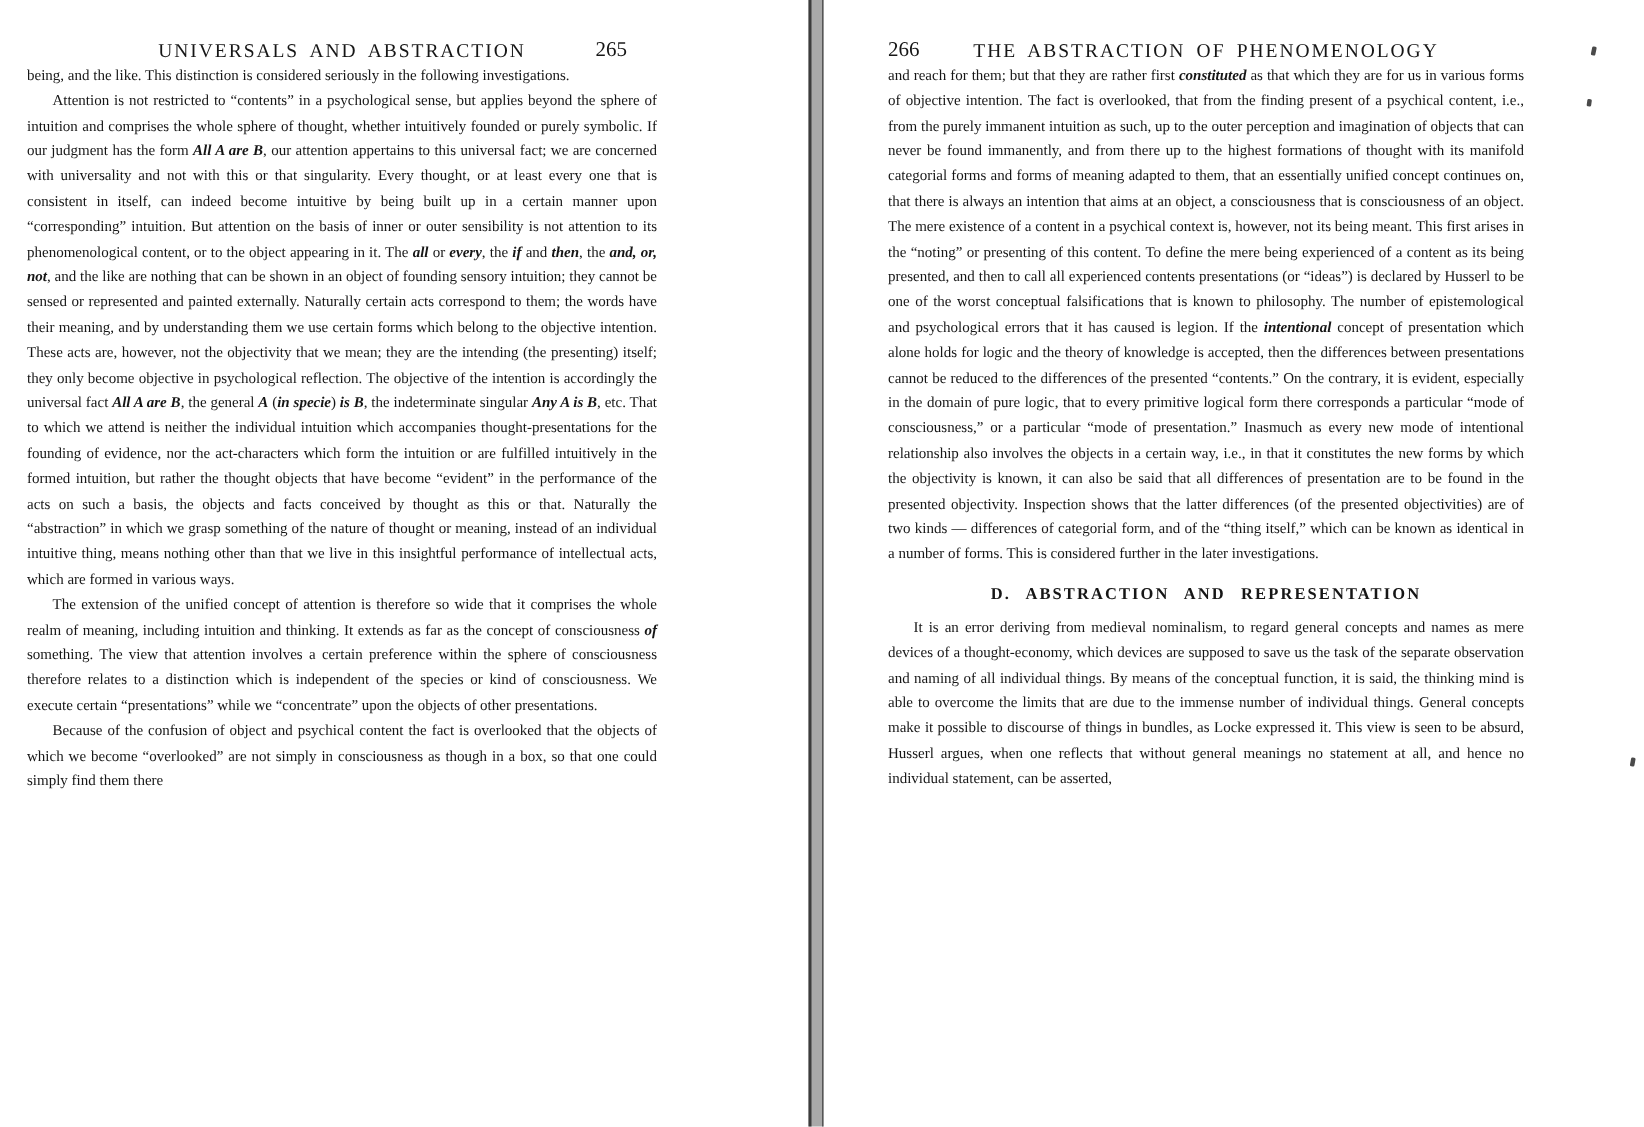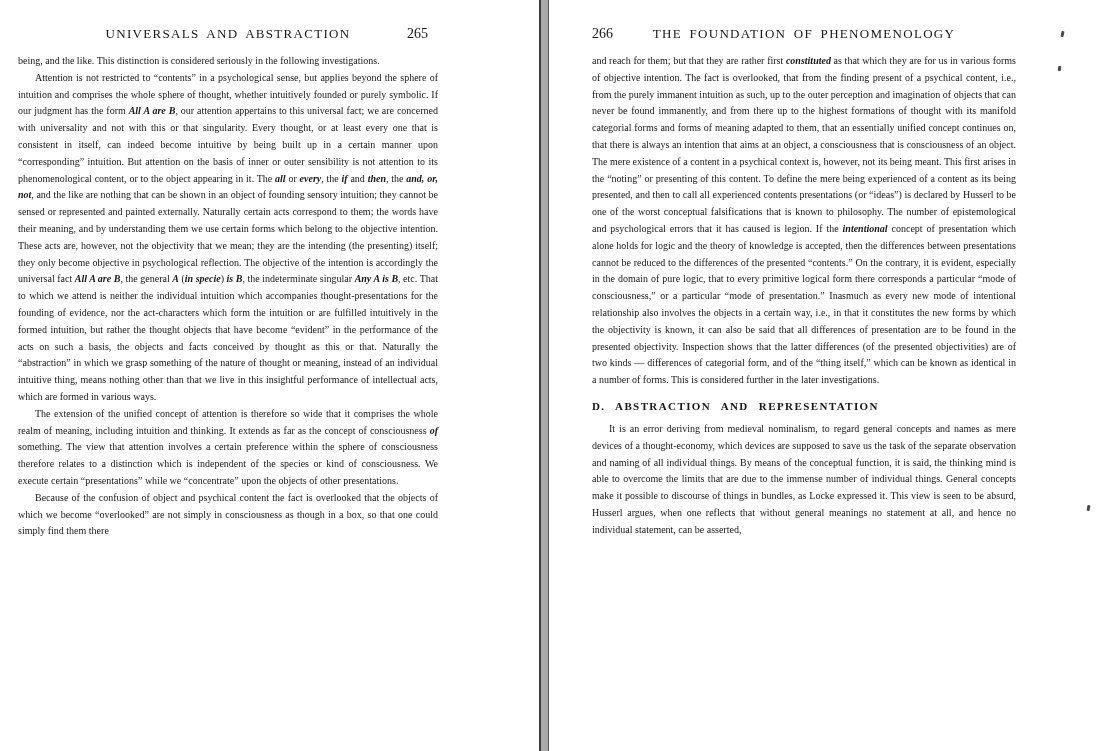--- a/index.html
+++ b/index.html
@@ -16,45 +16,45 @@
     top: 26px;
   }
   .page.left  { left: 18px;  width: 420px; }
   .page.right { left: 592px; width: 424px; }
   .running-head {
     position: relative;
     text-align: center;
     font-size: 13px;
     letter-spacing: 1.3px;
     word-spacing: 3px;
-    margin-bottom: 10px;
+    margin-bottom: 0;
     white-space: nowrap;
     height: 17px;
   }
   .folio {
     position: absolute;
     top: 0;
     font-size: 14px;
     letter-spacing: 0;
   }
-  .folio-right { right: 10px; }
+  .folio-right { right: 20px; }
   .folio-left  { left: 0; }
   .body-text {
     font-size: 10px;
     line-height: 16.8px;
   }
   .para {
     margin: 0;
     text-align: justify;
     text-indent: 0;
   }
   .para.indent { text-indent: 17px; }
   .body-text i { font-style: italic; font-weight: 600; }
   .section-heading {
-    text-align: left;
+    text-align: center;
     font-size: 11px;
     font-weight: 700;
     letter-spacing: 1.4px;
     word-spacing: 6px;
     margin: 11px 0 9px 0;
     white-space: nowrap;
   }
   .gutter {
     position: absolute;
     left: 539px; top: 0;
@@ -88,21 +88,21 @@
         <p class="para indent">The extension of the unified concept of attention is therefore so wide that it comprises the whole realm of meaning, including intuition and thinking.  It extends as far as the concept of consciousness <i>of</i> something. The view that attention involves a certain preference within the sphere of consciousness therefore relates to a distinction which is independent of the species or kind of consciousness.  We execute certain “presentations” while we “concentrate” upon the objects of other presentations.</p>
         <p class="para indent">Because of the confusion of object and psychical content the fact is overlooked that the objects of which we become “overlooked” are not simply in consciousness as though in a box, so that one could simply find them there</p>
       </div>
   </section>
 
   <div class="gutter"></div>
 
   <section class="page right">
     <header class="running-head">
       <span class="folio folio-left">266</span>
-      <span>THE FOUNDATION OF PHENOMENOLOGY</span>
+      <span>THE ABSTRACTION OF PHENOMENOLOGY</span>
     </header>
     <div class="body-text">
         <p class="para">and reach for them; but that they are rather first <i>constituted</i> as that which they are for us in various forms of objective intention.  The fact is overlooked, that from the finding present of a psychical content, i.e., from the purely immanent intuition as such, up to the outer perception and imagination of objects that can never be found immanently, and from there up to the highest formations of thought with its manifold categorial forms and forms of meaning adapted to them, that an essentially unified concept continues on, that there is always an intention that aims at an object, a consciousness that is consciousness of an object.  The mere existence of a content in a psychical context is, however, not its being meant.  This first arises in the “noting” or presenting of this content.  To define the mere being experienced of a content as its being presented, and then to call all experienced contents presentations (or “ideas”) is declared by Husserl to be one of the worst conceptual falsifications that is known to philosophy.  The number of epistemological and psychological errors that it has caused is legion.  If the <i>intentional</i> concept of presentation which alone holds for logic and the theory of knowledge is accepted, then the differences between presentations cannot be reduced to the differences of the presented “contents.”  On the contrary, it is evident, especially in the domain of pure logic, that to every primitive logical form there corresponds a particular “mode of consciousness,” or a particular “mode of presentation.”  Inasmuch as every new mode of intentional relationship also involves the objects in a certain way, i.e., in that it constitutes the new forms by which the objectivity is known, it can also be said that all differences of presentation are to be found in the presented objectivity. Inspection shows that the latter differences (of the presented objectivities) are of two kinds — differences of categorial form, and of the “thing itself,” which can be known as identical in a number of forms.  This is considered further in the later investigations.</p>
       </div>
     <div class="section-heading">D.  ABSTRACTION AND REPRESENTATION</div>
     <div class="body-text">
         <p class="para indent">It is an error deriving from medieval nominalism, to regard general concepts and names as mere devices of a thought-economy, which devices are supposed to save us the task of the separate observation and naming of all individual things.  By means of the conceptual function, it is said, the thinking mind is able to overcome the limits that are due to the immense number of individual things.  General concepts make it possible to discourse of things in bundles, as Locke expressed it.  This view is seen to be absurd, Husserl argues, when one reflects that without general meanings no statement at all, and hence no individual statement, can be asserted,</p>
       </div>
   </section>
 

